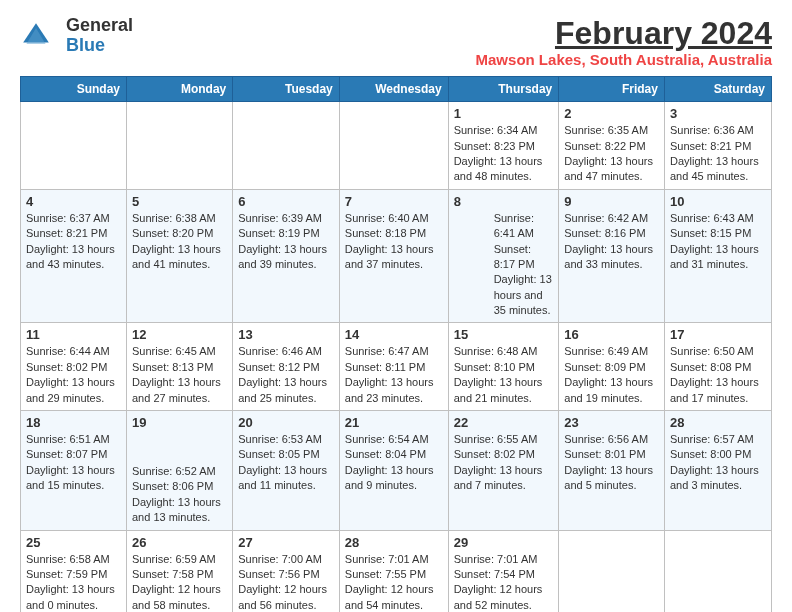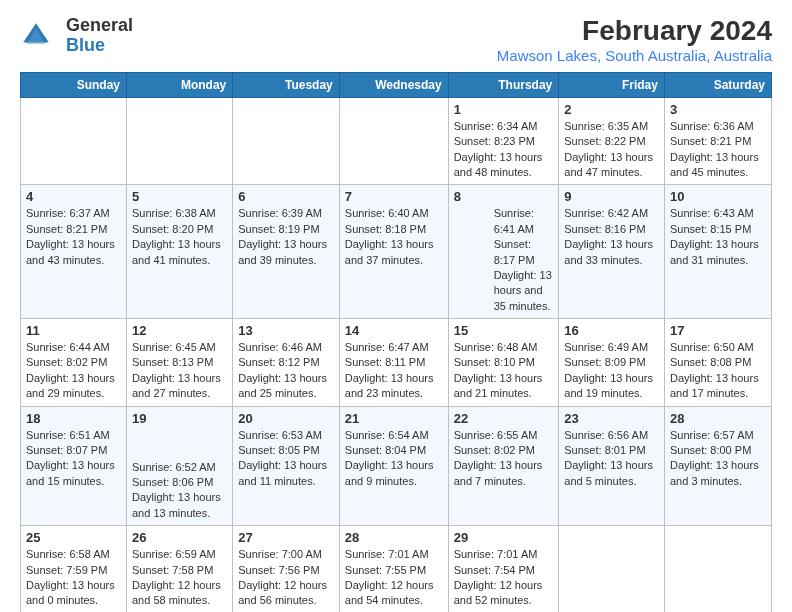--- a/index.html
+++ b/index.html
@@ -29,29 +29,30 @@
     .logo-general { color: #333; }
     .logo-blue { color: #2a7ab5; }
     .logo-icon {
       width: 32px;
       height: 32px;
     }
     .title-area {
       text-align: right;
     }
     .month-year {
-      font-size: 28px;
+      font-size: 32px;
       font-weight: bold;
       color: #333;
       line-height: 1.1;
+      text-decoration: underline;
     }
     .location {
       font-size: 15px;
-      font-weight: normal;
-      color: #3b82f6;
+      font-weight: bold;
+      color: #ef4444;
     }
     .calendar-table {
       width: 100%;
       border-collapse: collapse;
       font-size: 11px;
     }
     .calendar-table thead th {
       background-color: #2a7ab5;
       color: #fff;
       font-weight: bold;

